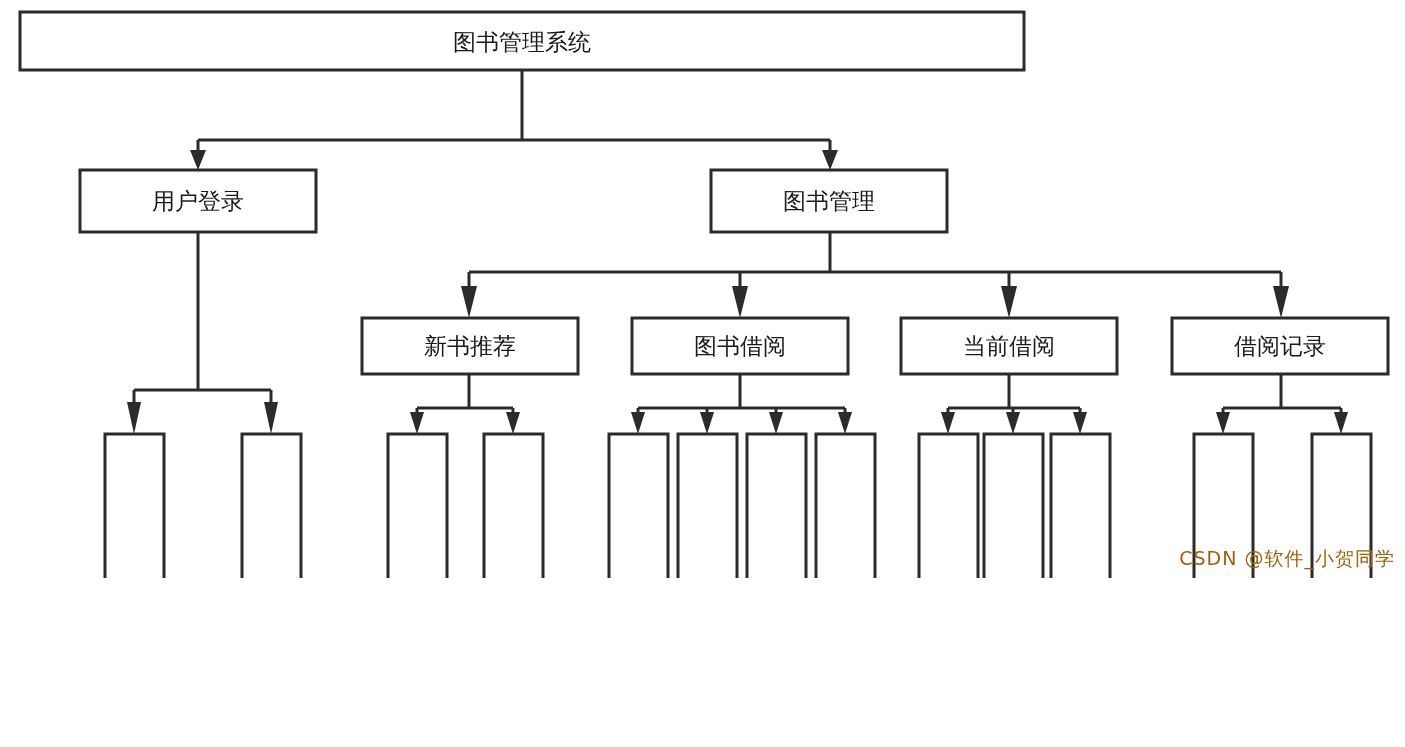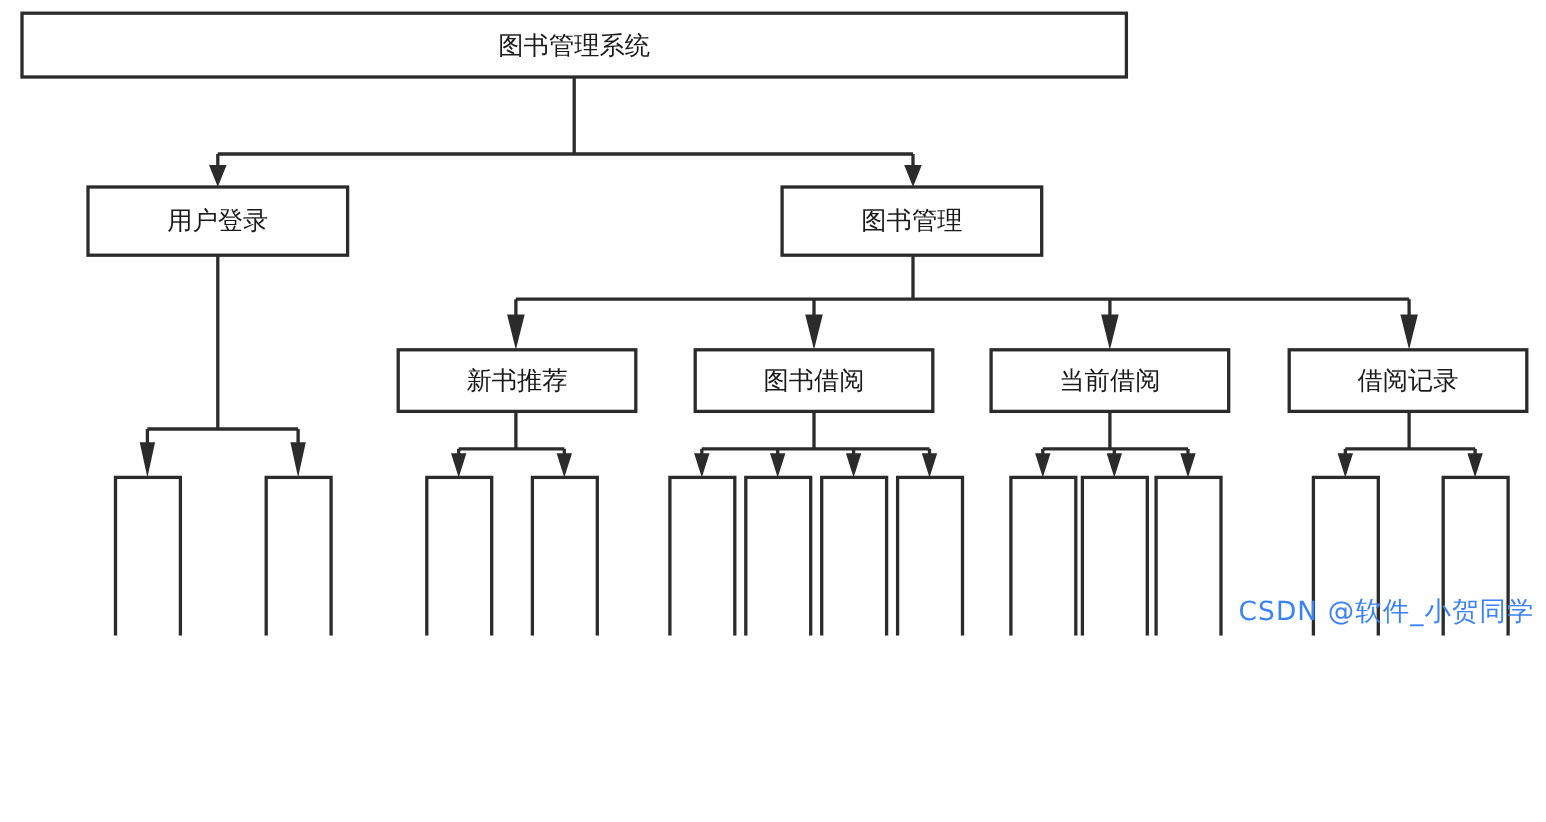--- a/index.html
+++ b/index.html
@@ -63,22 +63,22 @@
     align-items: center;
     justify-content: center;
     pointer-events: none;
     user-select: none;
   }
   .watermark {
     position: absolute;
     right: 10px;
     bottom: 6px;
     font-family: "DejaVu Sans", "Liberation Sans", sans-serif;
-    font-size: 24px;
-    color: #3b82f6;
+    font-size: 19px;
+    color: #a16207;
     letter-spacing: 1px;
     white-space: nowrap;
   }
 </style>
 </head>
 <body>
 
 <div id="diagram-root">
 
   <svg class="diagram-canvas" viewBox="0 0 1405 747">

